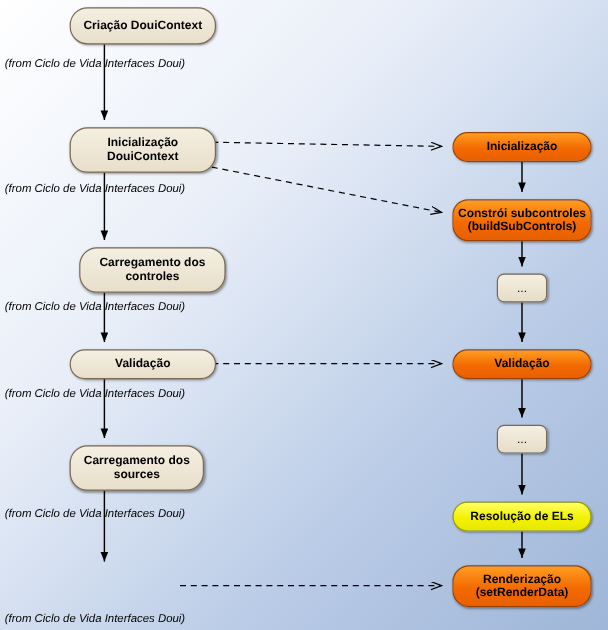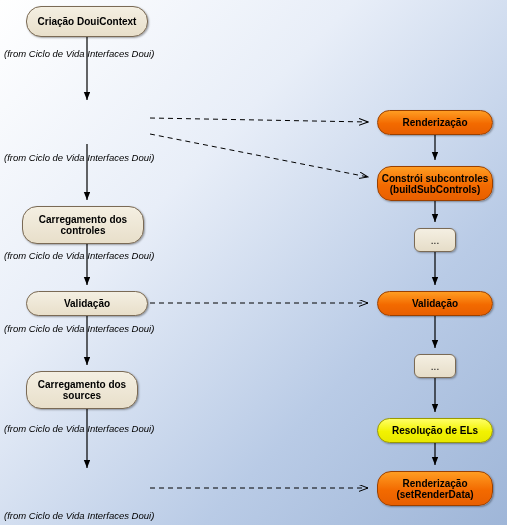--- a/index.html
+++ b/index.html
@@ -29,20 +29,21 @@
     line-height: 11px;
     font-weight: bold;
     color: #000;
   }
   .node.left {
     background: #ece4d2;
     border: 1px solid #7a6a55;
     border-radius: 15px;
     box-shadow: 1px 1px 2px rgba(0,0,0,0.35);
     background-image: linear-gradient(to bottom, #f4efe2 0%, #e8dfca 100%);
+    margin-left: 32px;
   }
   .node.orange {
     background-image: linear-gradient(to bottom, #ff9d22 0%, #f36a00 55%, #e85f00 100%);
     border: 1px solid #9a4000;
     border-radius: 14px;
     color: #000;
     box-shadow: 1px 1px 2px rgba(0,0,0,0.35);
   }
   .node.yellow {
     background-image: linear-gradient(to bottom, #ffff66 0%, #f2f200 55%, #e8e800 100%);
@@ -138,44 +139,47 @@
     <g>
       <line x1="150" y1="488" x2="368" y2="488" stroke="#000" stroke-width="1" stroke-dasharray="5,4" marker-end="url(#arrowOpen)"></line>
     </g>
   </svg>
 
   <div class="node left" style="left:26px; top:6px; width:122px; height:31px;">
     <span>Criação DouiContext</span>
   </div>
   <div class="caption" style="left:4px; top:48px;">(from Ciclo de Vida Interfaces Doui)</div>
 
+  <div class="node left" style="left:26px; top:106px; width:122px; height:38px;">
+    <span>Inicialização DouiContext</span>
+  </div>
   <div class="caption" style="left:4px; top:152px;">(from Ciclo de Vida Interfaces Doui)</div>
 
-  <div class="node left" style="left:22px; top:206px; width:122px; height:38px;">
+  <div class="node left" style="left:34px; top:206px; width:122px; height:38px;">
     <span>Carregamento dos controles</span>
   </div>
   <div class="caption" style="left:4px; top:250px;">(from Ciclo de Vida Interfaces Doui)</div>
 
   <div class="node left" style="left:26px; top:291px; width:122px; height:25px;">
     <span>Validação</span>
   </div>
   <div class="caption" style="left:4px; top:323px;">(from Ciclo de Vida Interfaces Doui)</div>
 
   <div class="node left" style="left:26px; top:371px; width:112px; height:38px;">
     <span>Carregamento dos sources</span>
   </div>
   <div class="caption" style="left:4px; top:423px;">(from Ciclo de Vida Interfaces Doui)</div>
 
   <div class="caption" style="left:4px; top:510px;">(from Ciclo de Vida Interfaces Doui)</div>
 
   <div class="node orange" style="left:377px; top:110px; width:116px; height:25px;">
-    <span>Renderização</span>
-  </div>
-
-  <div class="node orange" style="left:377px; top:166px; width:116px; height:35px;">
+    <span>Inicialização</span>
+  </div>
+
+  <div class="node orange" style="left:377px; top:166px; width:116px; height:35px;border-radius:13px;">
     <span>Constrói subcontroles (buildSubControls)</span>
   </div>
 
   <div class="node small" style="left:414px; top:228px; width:42px; height:24px;">
     <span>...</span>
   </div>
 
   <div class="node orange" style="left:377px; top:291px; width:116px; height:25px;">
     <span>Validação</span>
   </div>

